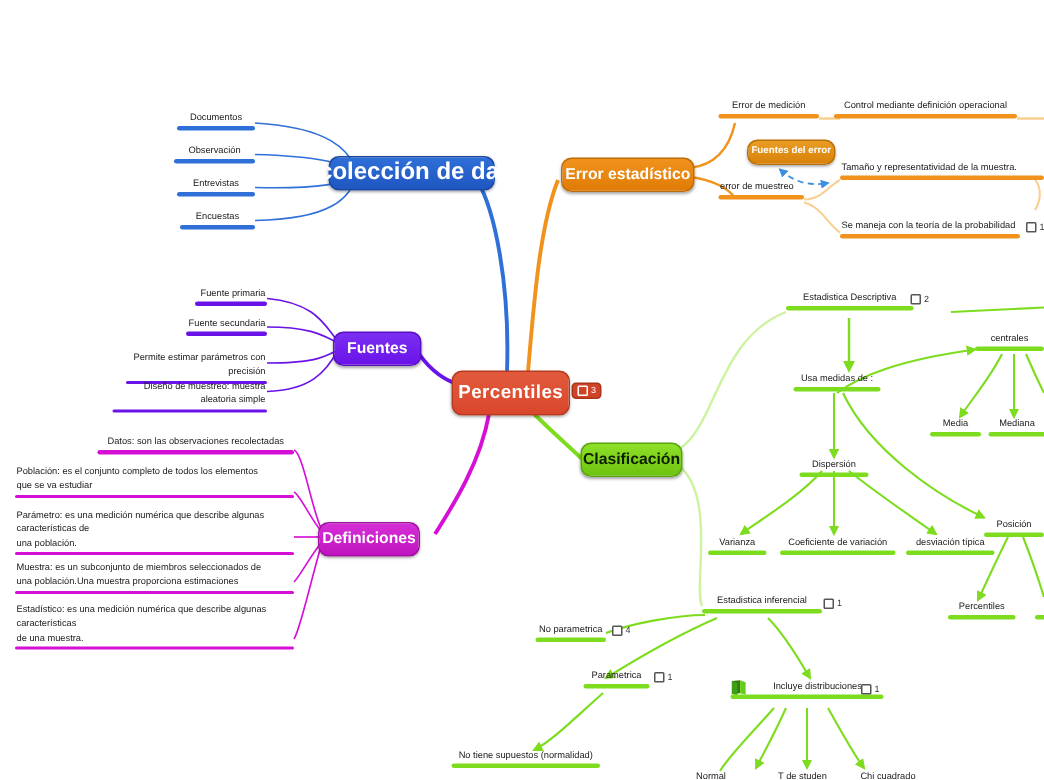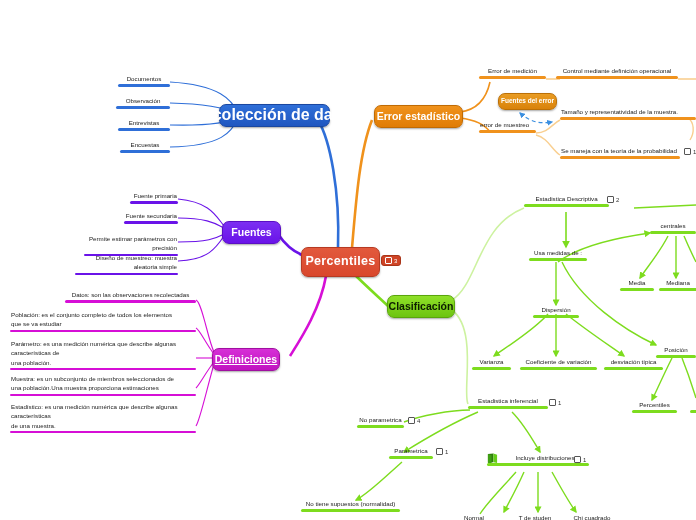--- a/index.html
+++ b/index.html
@@ -9,21 +9,21 @@
 
   
   .pill{position:absolute;border-radius:7px;color:#fff;font-weight:bold;
         display:flex;align-items:center;justify-content:center;
         text-align:center;line-height:1.05;white-space:nowrap;
         box-shadow:0 1px 2px rgba(0,0,0,.35);}
   .pill.central{background:linear-gradient(#e2593c,#d9472c);border:1px solid #b63a22;
         font-size:12.5px;letter-spacing:.3px;}
   .pill.blue{background:linear-gradient(#2f6fd8,#1f56c0);border:1px solid #1a47a0;font-size:16px;}
   .pill.purple{background:linear-gradient(#7b2ff2,#6a13e8);border:1px solid #5a0fc4;font-size:10.5px;}
-  .pill.magenta{background:linear-gradient(#d62fd6,#c014c0);border:1px solid #a010a0;font-size:10.5px;text-decoration:underline;}
+  .pill.magenta{background:linear-gradient(#d62fd6,#c014c0);border:1px solid #a010a0;font-size:10.5px;}
   .pill.orange{background:linear-gradient(#f0921c,#e07c05);border:1px solid #c06b04;font-size:10.5px;}
   .pill.orange-small{background:linear-gradient(#e99c23,#d9820a);border:1px solid #bb7007;font-size:6.5px;}
   .pill.green{background:linear-gradient(#8ee028,#6dc410);border:1px solid #5aa50c;
         color:#0d1d00;font-size:10.5px;align-items:center;}
 
   
   .uline{position:absolute;display:flex;flex-direction:column;}
   .uline .txt{font-size:6.2px;color:#1a1a1a;line-height:1.5;white-space:pre-line;
         padding:0 1px 1px 1px;}
   .uline .bar{height:2.6px;border-radius:1.5px;width:100%;}

